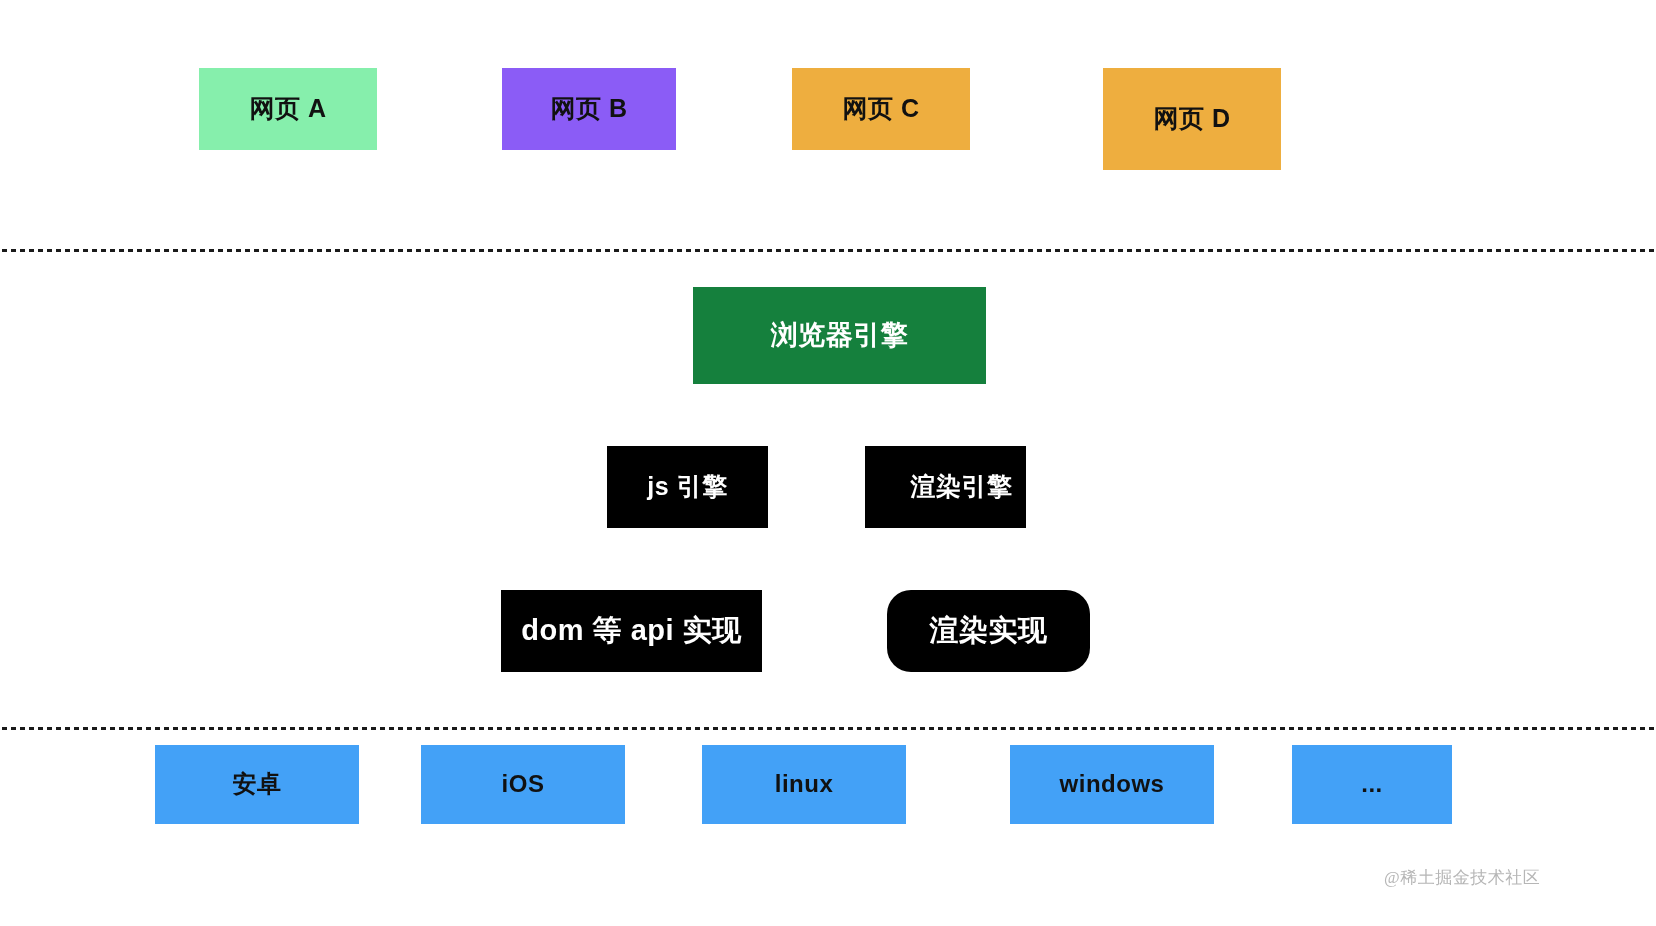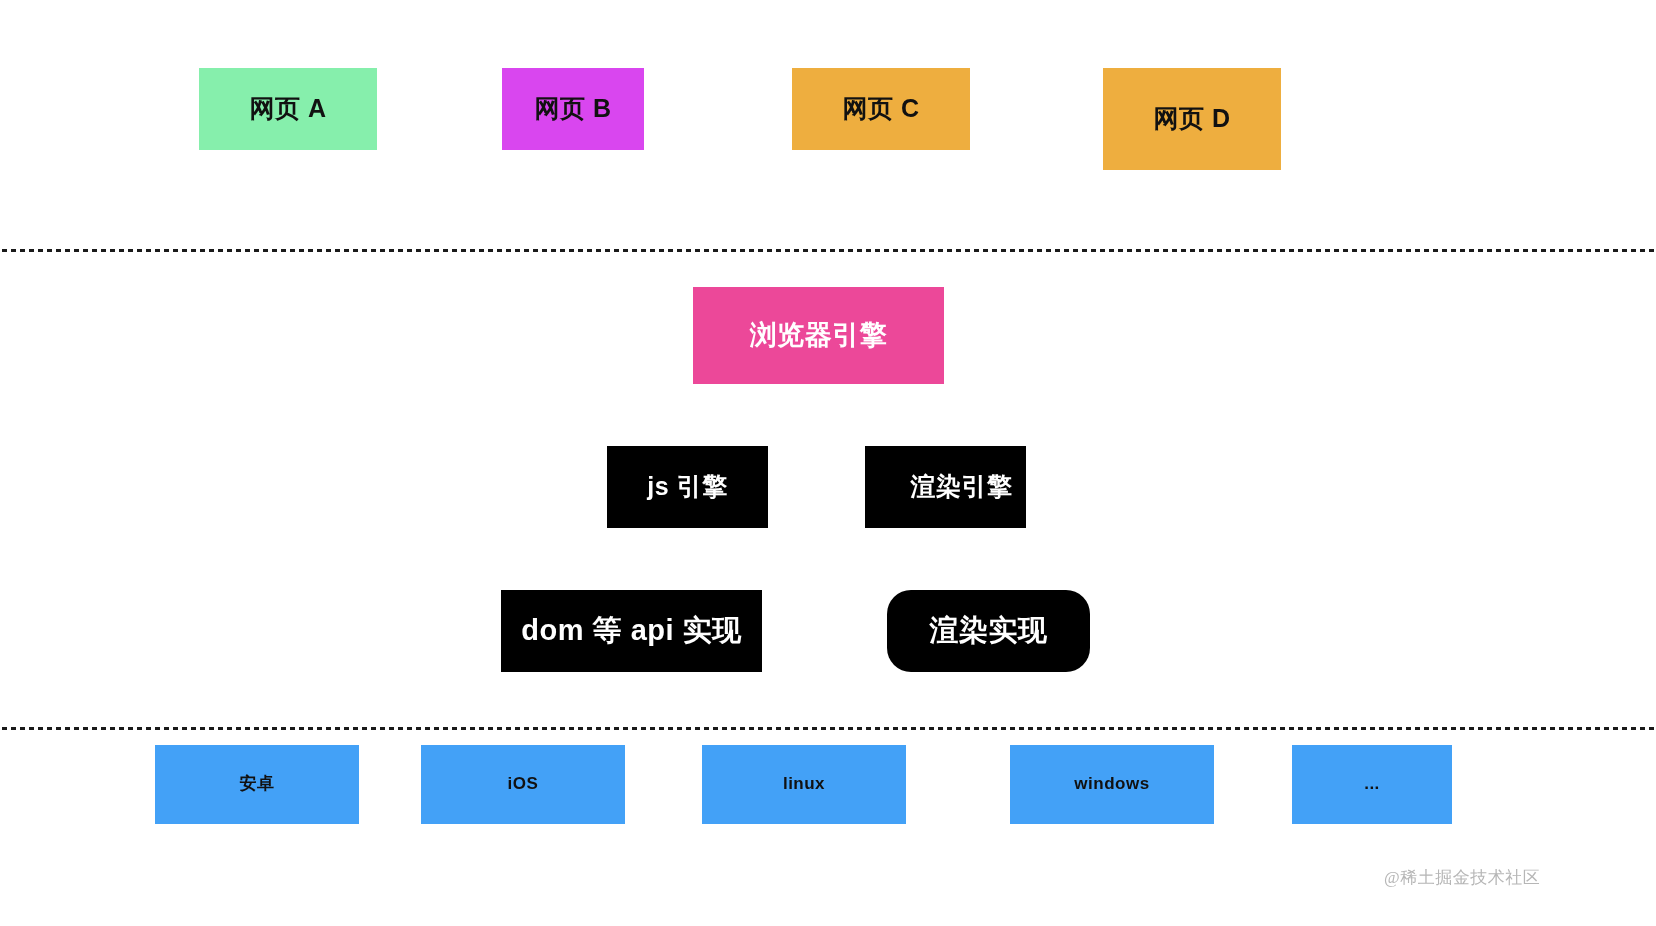--- a/index.html
+++ b/index.html
@@ -47,21 +47,21 @@
     letter-spacing: 0.5px;
   }
   .engine-box.lvl-1 { font-size: 27px; }
   .engine-box.lvl-2 { font-size: 25px; }
   .engine-box.lvl-3 { font-size: 29px; }
 
   
   .os-box {
     background: #43a1f7;
     color: #111111;
-    font-size: 17px;
+    font-size: 24px;
     font-weight: 700;
     letter-spacing: 0.5px;
   }
 
   
   .divider {
     position: absolute;
     left: 0;
     width: 1656px;
     height: 5px;
@@ -83,33 +83,33 @@
   }
 </style>
 </head>
 <body>
 
 <div id="canvas" style="background: rgb(255, 255, 255);">
 
   <div class="box page-box" style="left: 199px; top: 68px; width: 178px; height: 82px; background: #86efac;">
     <span>网页 A</span>
   </div>
-  <div class="box page-box" style="left: 502px; top: 68px; width: 142px; height: 82px; background: #d946ef;">
+  <div class="box page-box" style="left: 502px; top: 68px; width: 174px; height: 82px; background: #8b5cf6;">
     <span>网页 B</span>
   </div>
   <div class="box page-box" style="left: 792px; top: 68px; width: 178px; height: 82px; background: rgb(238, 174, 63);">
     <span>网页 C</span>
   </div>
   <div class="box page-box" style="left: 1103px; top: 68px; width: 178px; height: 102px; background: rgb(238, 174, 63); justify-content: center;">
     <span>网页 D</span>
   </div>
 
   <div class="divider" style="top: 248px;"></div>
 
-  <div class="box engine-box lvl-1" style="left: 693px; top: 287px; width: 251px; height: 97px; background: #ec4899; color: rgb(255, 255, 255);">
+  <div class="box engine-box lvl-1" style="left: 693px; top: 287px; width: 293px; height: 97px; background: #15803d; color: rgb(255, 255, 255);">
     <span>浏览器引擎</span>
   </div>
   <div class="box engine-box lvl-2" style="left: 607px; top: 446px; width: 161px; height: 82px; background: rgb(0, 0, 0); color: rgb(255, 255, 255);">
     <span>js 引擎</span>
   </div>
   <div class="box engine-box lvl-2" style="left: 865px; top: 446px; width: 161px; height: 82px; background: rgb(0, 0, 0); color: rgb(255, 255, 255); padding-left: 32px;">
     <span>渲染引擎</span>
   </div>
   <div class="box engine-box lvl-3" style="left: 501px; top: 590px; width: 261px; height: 82px; background: rgb(0, 0, 0); color: rgb(255, 255, 255);">
     <span>dom 等 api 实现</span>

